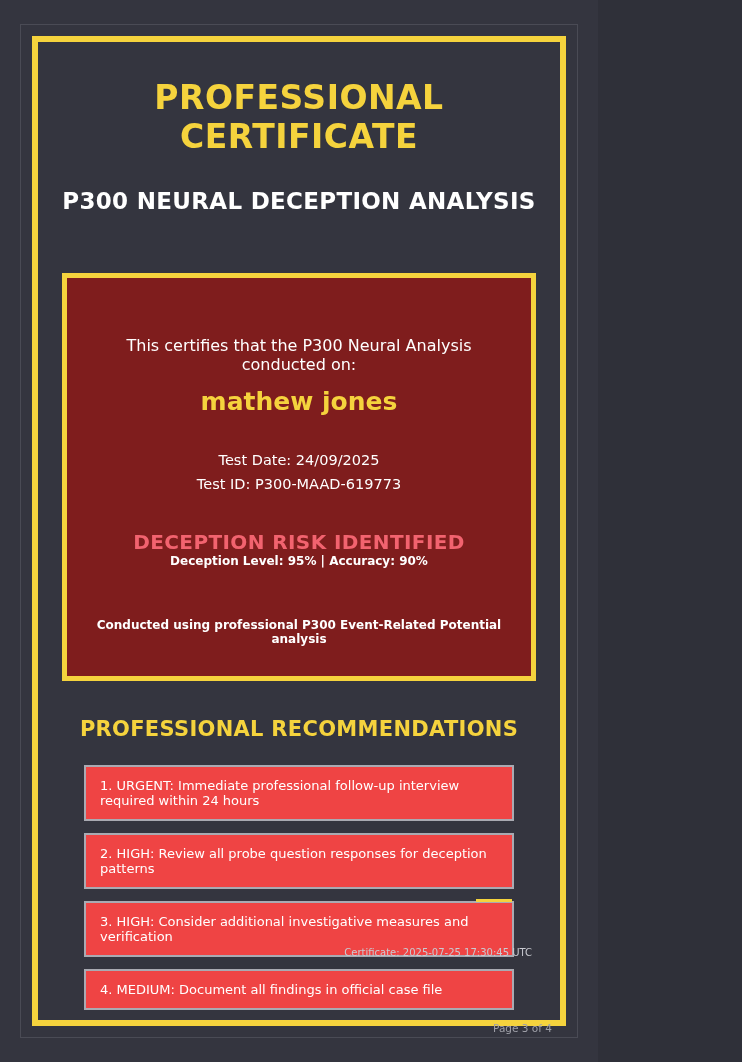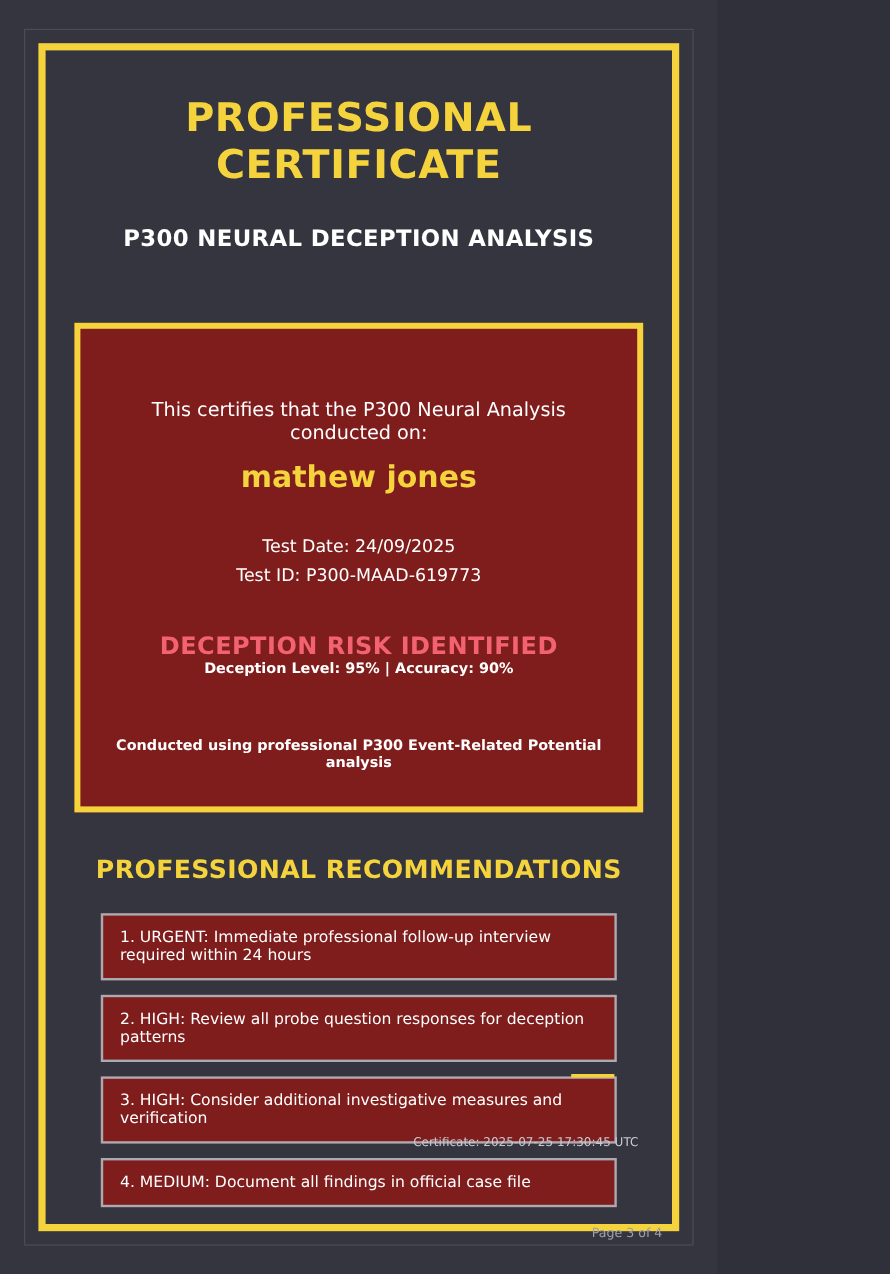--- a/index.html
+++ b/index.html
@@ -56,21 +56,21 @@
     text-align: center;
     color: #f5d33d;
     font-size: 33px;
     font-weight: bold;
     letter-spacing: 0.5px;
   }
   .cert-subtitle {
     margin-top: 32px;
     text-align: center;
     color: #ffffff;
-    font-size: 19px;
+    font-size: 23px;
     font-weight: bold;
     letter-spacing: 0.3px;
   }
   
   .inner-box {
     margin-top: 59px;
     border: 5px solid #f5d33d;
     background: #7f1d1d;
     box-sizing: border-box;
     padding: 44px 20px 30px 20px;
@@ -118,21 +118,21 @@
     font-size: 21px;
     font-weight: bold;
     letter-spacing: 0.3px;
   }
   .rec-list {
     margin-top: 24px;
     padding: 0 22px;
   }
   .rec-item {
     border: 2px solid #a9aab2;
-    background: #7f1d1d;
+    background: #ef4444;
     box-sizing: border-box;
     padding: 11px 14px;
     font-size: 13px;
     color: #ffffff;
     margin-bottom: 12px;
     position: relative;
   }
   .gold-tick {
     position: absolute;
     right: 0;

